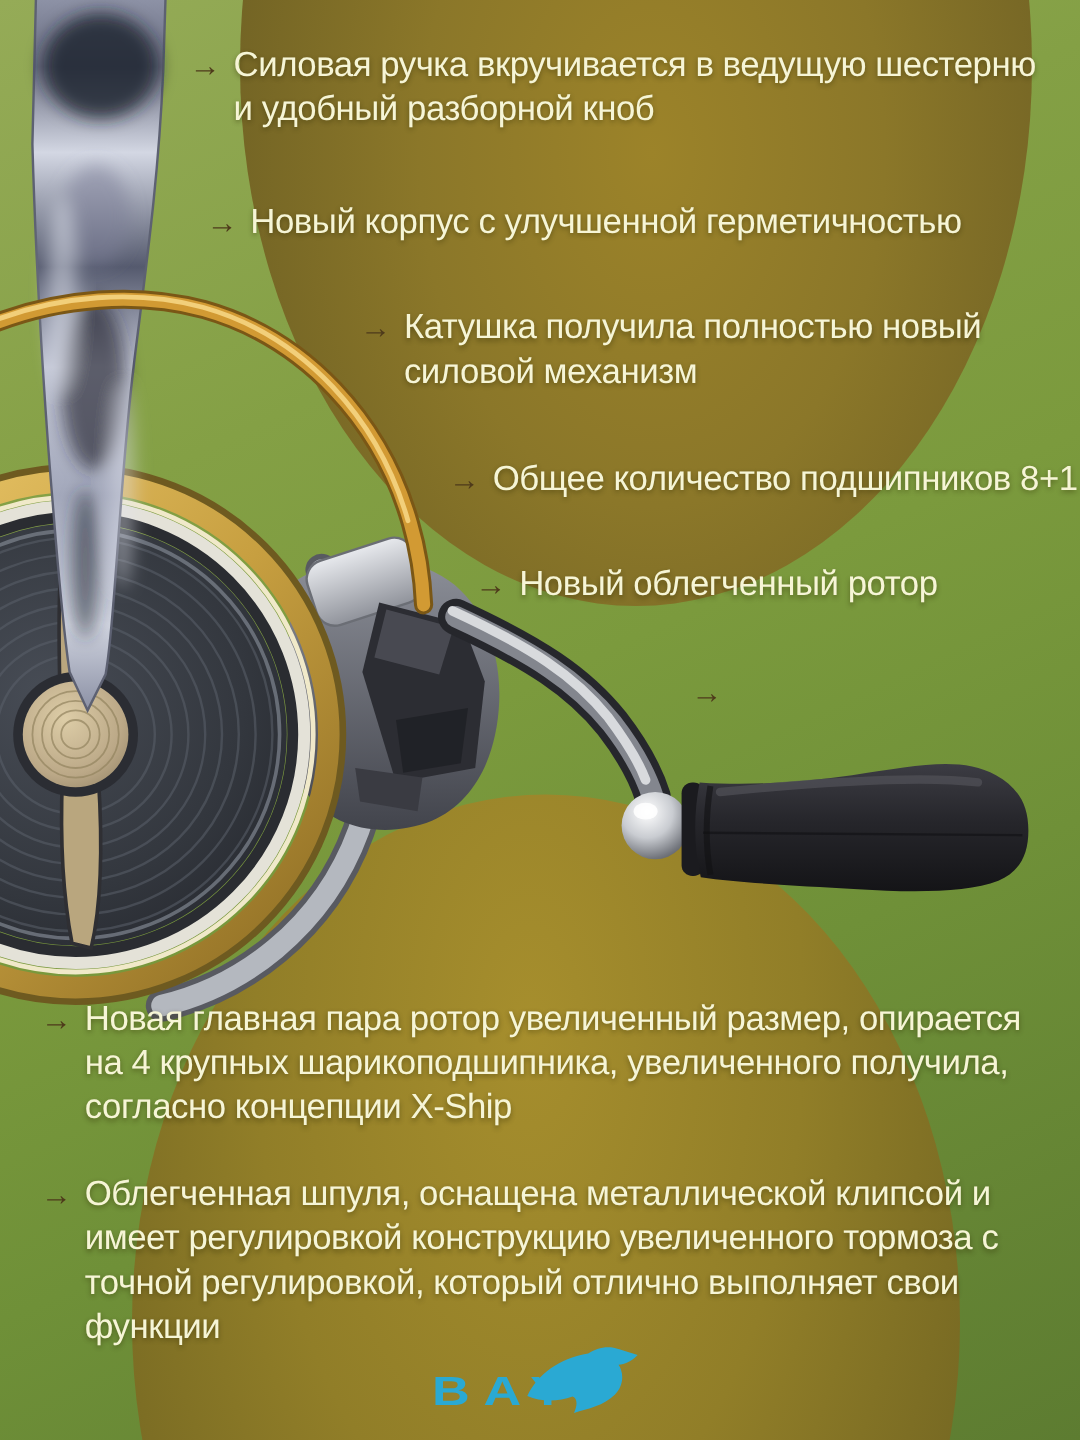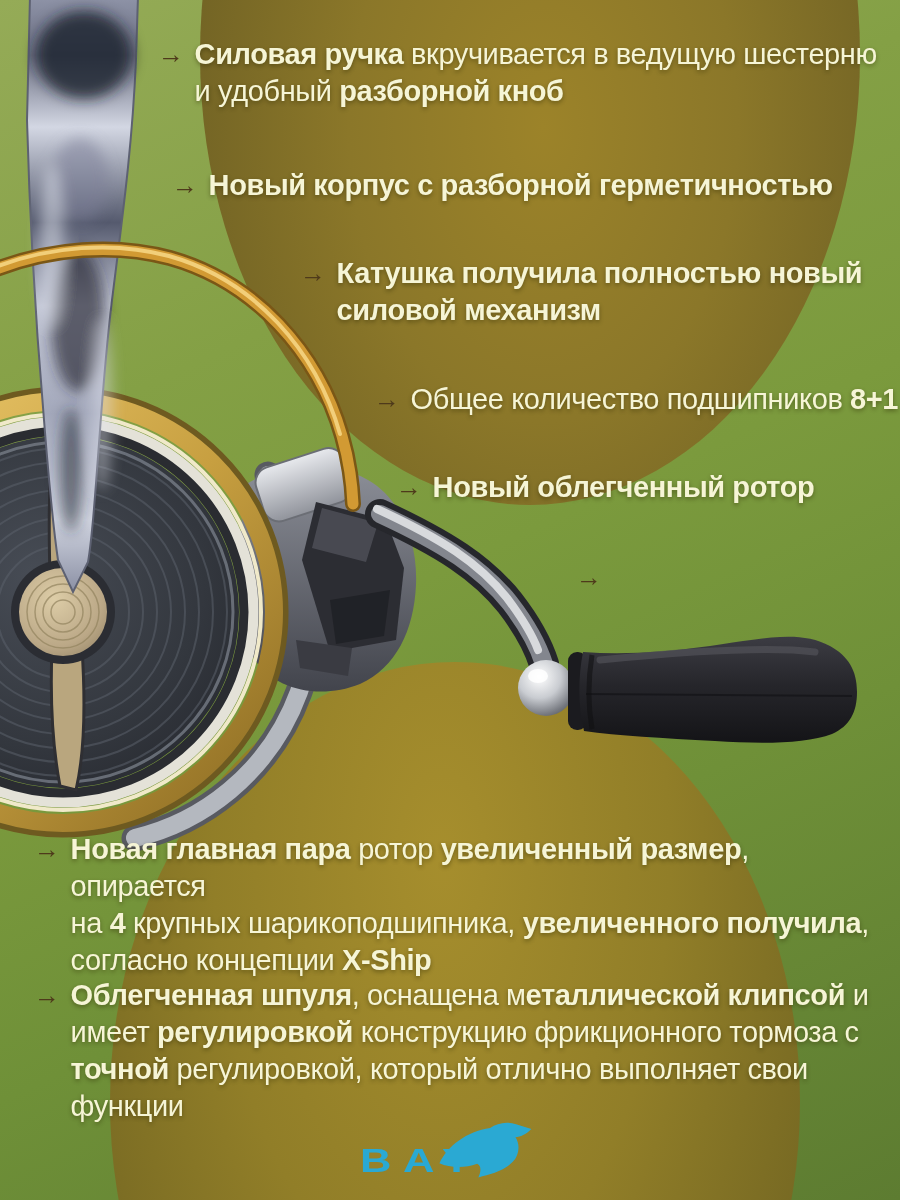--- a/index.html
+++ b/index.html
@@ -22,21 +22,21 @@
     position:absolute;display:flex;gap:11px;align-items:flex-start;
     color:#f6f5d6;font-size:29px;line-height:37px;letter-spacing:-0.4px;
     text-shadow:0 2px 4px rgba(45,40,5,.45);
   }
   .bullet .arrow{
     flex:0 0 auto;font-weight:700;font-size:26px;line-height:37px;color:#4e3a1b;
     text-shadow:none;
   }
   .bullet .txt{white-space:pre-wrap;max-width:810px;}
   .seg{font-weight:400;}
-  .seg.b{font-weight:700;}
+  .seg.b{font-weight:400;}
   .b1{left:158px;top:36px;}
   .b2{left:172px;top:167px;}
   .b3{left:300px;top:255px;}
   .b4{left:374px;top:381px;}
   .b5{left:396px;top:469px;}
   .b6{left:576px;top:559px;}
   .b7{left:34px;top:831px;}
   .b8{left:34px;top:977px;}
   .logo{position:absolute;left:348px;top:1110px;width:300px;height:90px;}
   .logo-text{
@@ -184,21 +184,21 @@
     </g>
   </svg>
 
   <div class="bullet b1">
     <span class="arrow">→</span>
     <span class="txt"><span class="seg b">Силовая ручка</span><span class="seg"> вкручивается в ведущую шестерню
 и удобный </span><span class="seg b">разборной кноб</span></span>
   </div>
   <div class="bullet b2">
     <span class="arrow">→</span>
-    <span class="txt"><span class="seg b">Новый корпус с разборной герметичностью</span></span>
+    <span class="txt"><span class="seg b">Новый корпус с улучшенной герметичностью</span></span>
   </div>
   <div class="bullet b3">
     <span class="arrow">→</span>
     <span class="txt"><span class="seg b">Катушка получила полностью новый
 силовой механизм</span></span>
   </div>
   <div class="bullet b4">
     <span class="arrow">→</span>
     <span class="txt"><span class="seg">Общее количество подшипников </span><span class="seg b">8+1</span></span>
   </div>
@@ -211,21 +211,21 @@
   </div>
   <div class="bullet b7">
     <span class="arrow">→</span>
     <span class="txt"><span class="seg b">Новая главная пара</span><span class="seg"> ротор </span><span class="seg b">увеличенный размер</span><span class="seg">, опирается
 на </span><span class="seg b">4</span><span class="seg"> крупных шарикоподшипника, </span><span class="seg b">увеличенного получила</span><span class="seg">,
 согласно концепции </span><span class="seg b">X-Ship</span></span>
   </div>
   <div class="bullet b8">
     <span class="arrow">→</span>
     <span class="txt"><span class="seg b">Облегченная шпуля</span><span class="seg">, оснащена м</span><span class="seg b">еталлической клипсой</span><span class="seg"> и
-имеет </span><span class="seg b">регулировкой</span><span class="seg"> конструкцию фрикционного тормоза с
+имеет </span><span class="seg b">регулировкой</span><span class="seg"> конструкцию увеличенного тормоза с
 </span><span class="seg b">точной</span><span class="seg"> регулировкой, который отлично выполняет свои
 функции</span></span>
   </div>
 
   <div class="logo">
     <p class="logo-text">BAY</p>
     <svg class="logo-bird" viewBox="0 0 170 95">
       <path fill="#2aa9d3" d="M6,70
         C20,40 52,16 92,10
         C104,2 120,-2 136,4

